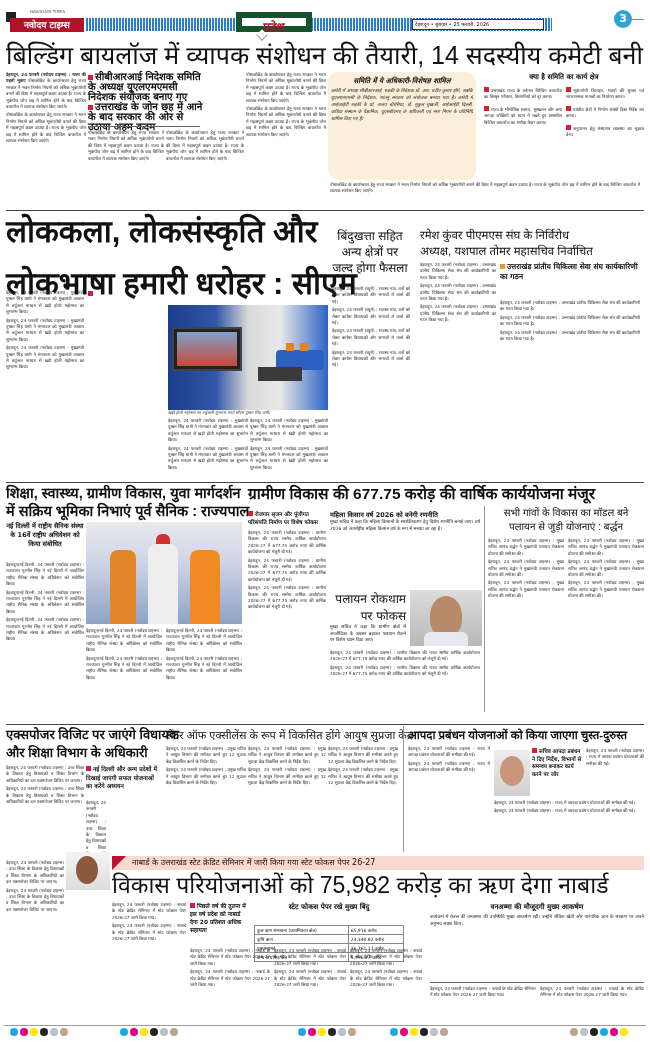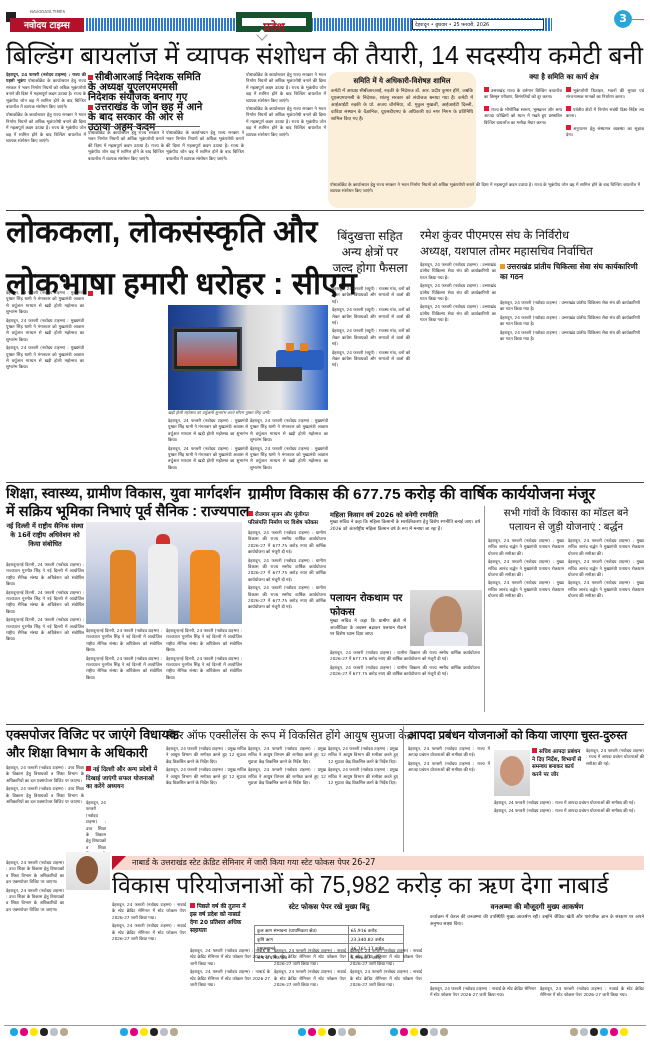--- a/index.html
+++ b/index.html
@@ -62,21 +62,21 @@
     <p>पोस्टकोंक्रेंट के कार्यान्वयन हेतु राज्य सरकार ने भवन निर्माण नियमों को अधिक भूकंपरोधी बनाने की दिशा में महत्वपूर्ण कदम उठाया है। राज्य के भूकंपीय जोन छह में शामिल होने के बाद बिल्डिंग बायलॉज में व्यापक संशोधन किए जाएंगे।</p>
   </div>
 <div class="abs col-text" style="left:166px;top:130px;width:78px;height:64px;">
     <p>पोस्टकोंक्रेंट के कार्यान्वयन हेतु राज्य सरकार ने भवन निर्माण नियमों को अधिक भूकंपरोधी बनाने की दिशा में महत्वपूर्ण कदम उठाया है। राज्य के भूकंपीय जोन छह में शामिल होने के बाद बिल्डिंग बायलॉज में व्यापक संशोधन किए जाएंगे।</p>
   </div>
 <div class="abs col-text" style="left:246px;top:72px;width:80px;height:122px;">
     <p>पोस्टकोंक्रेंट के कार्यान्वयन हेतु राज्य सरकार ने भवन निर्माण नियमों को अधिक भूकंपरोधी बनाने की दिशा में महत्वपूर्ण कदम उठाया है। राज्य के भूकंपीय जोन छह में शामिल होने के बाद बिल्डिंग बायलॉज में व्यापक संशोधन किए जाएंगे।</p>
     <p>पोस्टकोंक्रेंट के कार्यान्वयन हेतु राज्य सरकार ने भवन निर्माण नियमों को अधिक भूकंपरोधी बनाने की दिशा में महत्वपूर्ण कदम उठाया है। राज्य के भूकंपीय जोन छह में शामिल होने के बाद बिल्डिंग बायलॉज में व्यापक संशोधन किए जाएंगे।</p>
   </div>
 
-<div class="abs box-beige" style="left:328px;top:72px;width:148px;height:136px;padding:4px 3px;">
+<div class="abs box-beige" style="left:328px;top:72px;width:148px;height:108px;padding:4px 3px;font-style:italic;">
   <div style="font-size:7px;font-weight:bold;text-align:center;margin-bottom:2px;">समिति में ये अधिकारी-विशेषज्ञ शामिल</div>
   <div class="col-text" style="font-size:4.6px;line-height:7px;">कमेटी में अध्यक्ष सीबीआरआई, रुड़की के निदेशक डॉ. आर. प्रदीप कुमार होंगे, जबकि यूएलएमएमसी के निदेशक, शांतनु सरकार को संयोजक बनाया गया है। कमेटी में आईआईटी रुड़की के प्रो. अजय चौरसिया, डॉ. मुकुल मुखर्जी, आईआईटी दिल्ली, वाडिया संस्थान के वैज्ञानिक, यूएसडीएमए के अधिकारी एवं नगर निगम के प्रतिनिधि शामिल किए गए हैं।</div>
 </div>
 <div class="abs col-text" style="left:330px;top:182px;width:310px;height:14px;">पोस्टकोंक्रेंट के कार्यान्वयन हेतु राज्य सरकार ने भवन निर्माण नियमों को अधिक भूकंपरोधी बनाने की दिशा में महत्वपूर्ण कदम उठाया है। राज्य के भूकंपीय जोन छह में शामिल होने के बाद बिल्डिंग बायलॉज में व्यापक संशोधन किए जाएंगे।</div>
 
 <div class="abs" style="left:484px;top:72px;width:160px;height:108px;">
   <div style="font-size:7px;font-weight:bold;text-align:center;margin-bottom:3px;">क्या है समिति का कार्य क्षेत्र</div>
   <div style="display:flex;gap:4px;">
     <div class="col-text" style="width:78px;height:92px;">
       <p><span class="hl-bullet"><span class="sq"></span></span><span>उत्तराखंड राज्य के वर्तमान बिल्डिंग बायलॉज का विस्तृत परीक्षण, विसंगतियों को दूर करना।</span></p>
@@ -173,21 +173,21 @@
 <div class="abs col-text" style="left:248px;top:530px;width:78px;height:182px;">
     <p>देहरादून, 24 फरवरी (नवोदय टाइम्स) : ग्रामीण विकास की राज्य स्तरीय वार्षिक कार्ययोजना 2026-27 में 677.75 करोड़ रुपए की वार्षिक कार्ययोजना को मंजूरी दी गई।</p>
     <p>देहरादून, 24 फरवरी (नवोदय टाइम्स) : ग्रामीण विकास की राज्य स्तरीय वार्षिक कार्ययोजना 2026-27 में 677.75 करोड़ रुपए की वार्षिक कार्ययोजना को मंजूरी दी गई।</p>
     <p>देहरादून, 24 फरवरी (नवोदय टाइम्स) : ग्रामीण विकास की राज्य स्तरीय वार्षिक कार्ययोजना 2026-27 में 677.75 करोड़ रुपए की वार्षिक कार्ययोजना को मंजूरी दी गई।</p>
   </div>
 <div class="abs" style="left:330px;top:510px;width:150px;height:78px;">
   <div style="font-size:6.5px;font-weight:bold;">महिला किसान वर्ष 2026 को बनेगी रणनीति</div>
   <div class="col-text" style="font-size:4.5px;line-height:6.6px;">मुख्य सचिव ने कहा कि महिला किसानों के सशक्तिकरण हेतु विशेष रणनीति बनाई जाए। वर्ष 2026 को अंतर्राष्ट्रीय महिला किसान वर्ष के रूप में मनाया जा रहा है।</div>
 </div>
 <div class="abs" style="left:330px;top:590px;width:76px;height:55px;">
-  <div style="font-size:10px;font-weight:bold;">पलायन रोकथाम पर फोकस</div>
+  <div style="font-size:12px;font-weight:normal;text-align:right;">पलायन रोकथाम पर फोकस</div>
   <div class="col-text" style="font-size:4.5px;line-height:6.6px;">मुख्य सचिव ने कहा कि ग्रामीण क्षेत्रों में आजीविका के अवसर बढ़ाकर पलायन रोकने पर विशेष ध्यान दिया जाए।</div>
 </div>
 <div class="abs photo" style="left:410px;top:590px;width:72px;height:56px;background:linear-gradient(#dcdcdc,#b8b8b8);">
   <div class="abs" style="left:20px;top:6px;width:32px;height:40px;background:#b98a6a;border-radius:50% 50% 40% 40%;"></div>
   <div class="abs" style="left:14px;top:42px;width:44px;height:14px;background:#e8e8f0;border-radius:6px 6px 0 0;"></div>
 </div>
 <div class="abs col-text" style="left:330px;top:650px;width:150px;height:62px;">
     <p>देहरादून, 24 फरवरी (नवोदय टाइम्स) : ग्रामीण विकास की राज्य स्तरीय वार्षिक कार्ययोजना 2026-27 में 677.75 करोड़ रुपए की वार्षिक कार्ययोजना को मंजूरी दी गई।</p>
     <p>देहरादून, 24 फरवरी (नवोदय टाइम्स) : ग्रामीण विकास की राज्य स्तरीय वार्षिक कार्ययोजना 2026-27 में 677.75 करोड़ रुपए की वार्षिक कार्ययोजना को मंजूरी दी गई।</p>
   </div>

